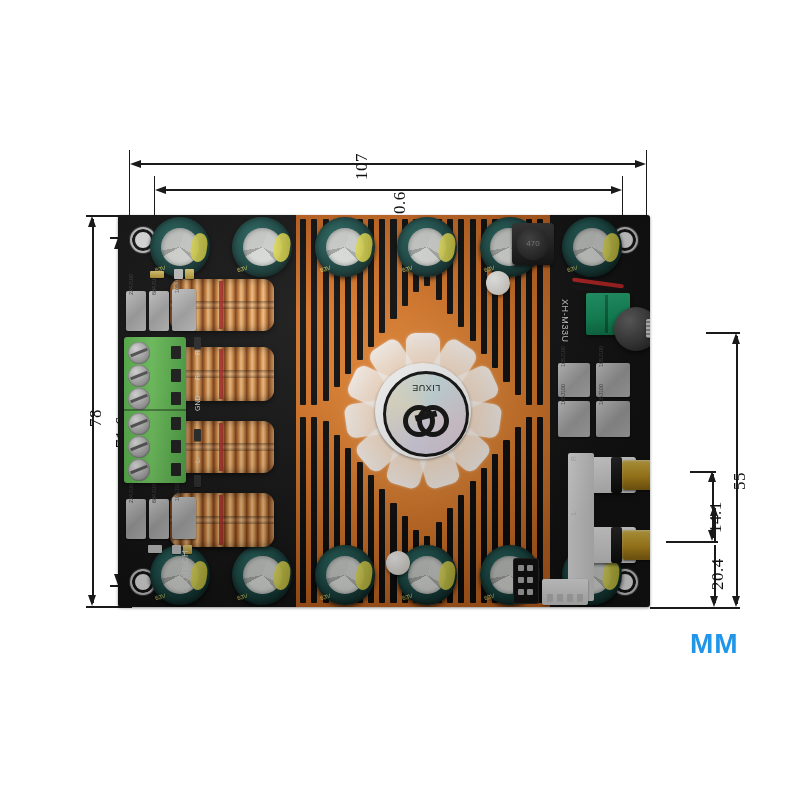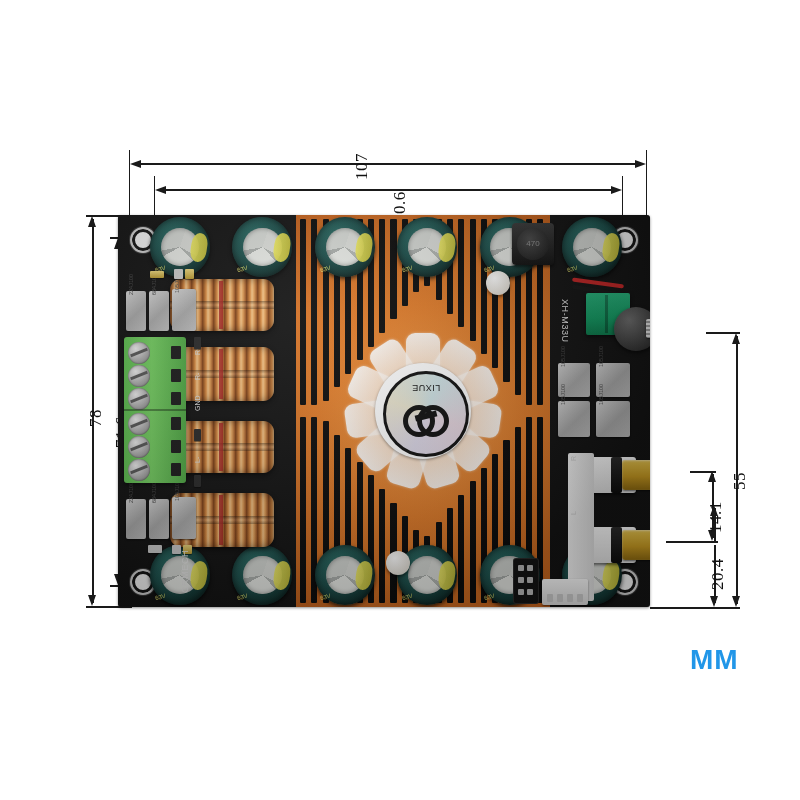--- a/index.html
+++ b/index.html
@@ -217,21 +217,21 @@
   <div class="arw arw-d" style="left:708.3px;top:530px;"></div>
   <div class="dim-txt rot" style="left:706px;top:533px;">14.1</div>
 
   <div class="ext dim-h" style="left:666px;top:541px;width:52px;"></div>
   <div class="dim-line dim-v" style="left:714px;top:545px;height:58px;"></div>
   <div class="arw arw-u" style="left:710.3px;top:505px;"></div>
   <div class="arw arw-d" style="left:710.3px;top:596px;"></div>
   <div class="dim-line dim-v" style="left:714px;top:508px;height:34px;"></div>
   <div class="dim-txt rot" style="left:708px;top:590px;">20.4</div>
 
-  <div class="unit-label" style="left:690px;top:644px;">MM</div>
+  <div class="unit-label" style="left:690px;top:628px;">MM</div>
 
   <div id="board">
 
     <div id="heatsink">
       <div class="hs-base"></div>
 
       <div id="fins">
           <div class="fin" style="left: 4px; width: 6.2px; height: 186px; top: 6px;"></div>
           <div class="fin" style="left: 4px; width: 6.2px; height: 186px; top: 204px;"></div>
           <div class="fin" style="left: 15.3px; width: 6.2px; height: 186px; top: 6px;"></div>

